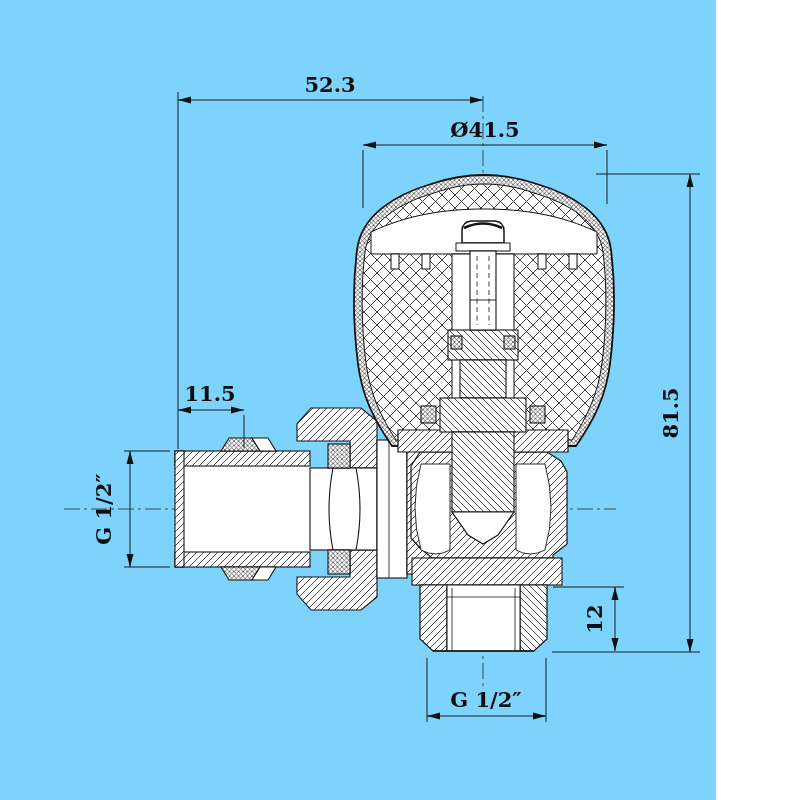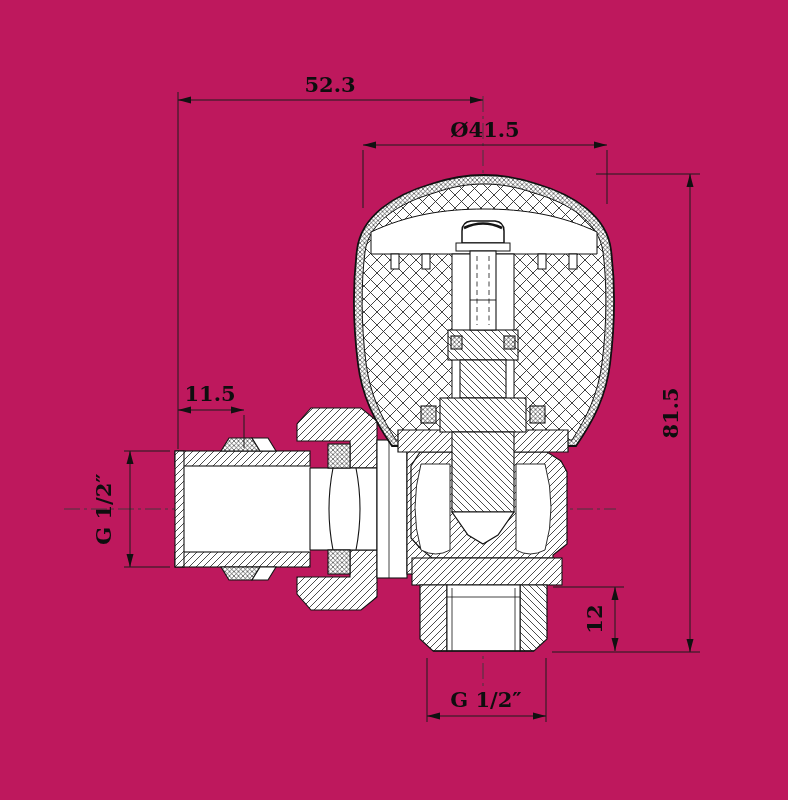--- a/index.html
+++ b/index.html
@@ -1,16 +1,16 @@
 <!DOCTYPE html>
 <html><head>
 <meta charset="utf-8">
 <style>
   html,body{margin:0;padding:0;background:#ffffff;}
-  .canvas{width:788px;height:800px;background:#be185d;overflow:hidden;}
+  .canvas{width:716px;height:800px;background:#7dd3fc;overflow:hidden;}
   svg{display:block;}
   .dl{stroke:#1c1c1c;stroke-width:1;fill:none;}
   .cl{stroke:#3a3a3a;stroke-width:0.9;fill:none;stroke-dasharray:16 4 3 4;}
   .dt{font-family:"DejaVu Serif", serif;font-weight:bold;font-size:21px;fill:#0e0e0e;text-anchor:middle;}
   text{user-select:none;}
 </style>
 </head>
 <body>
 
 <div class="canvas">

